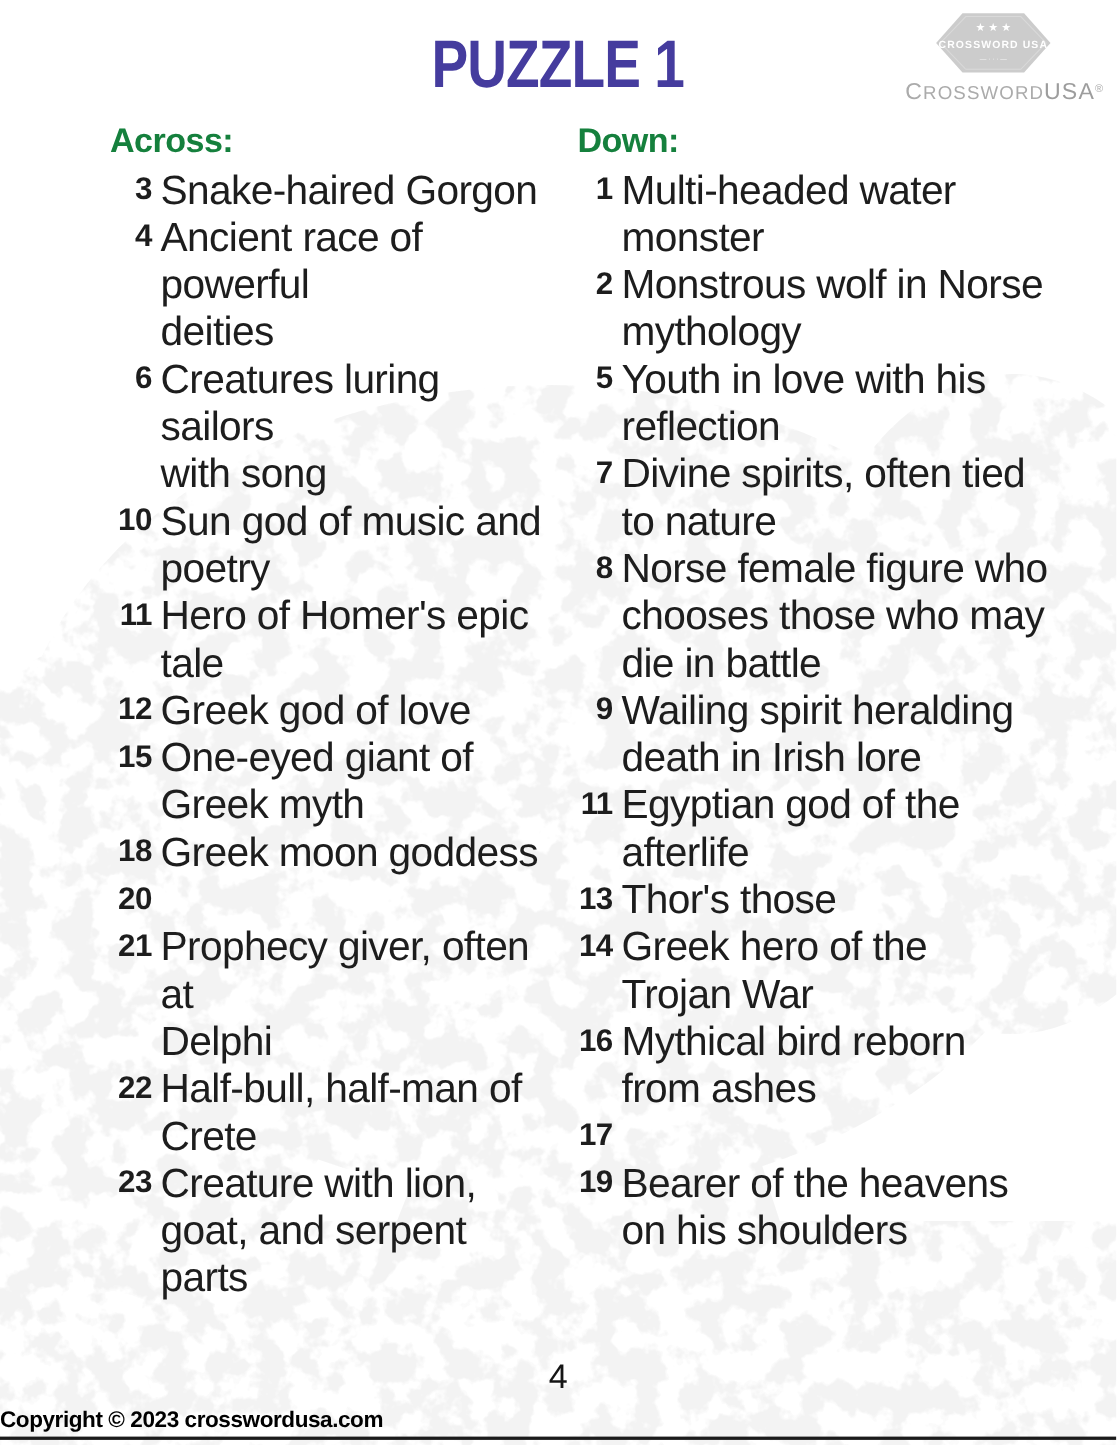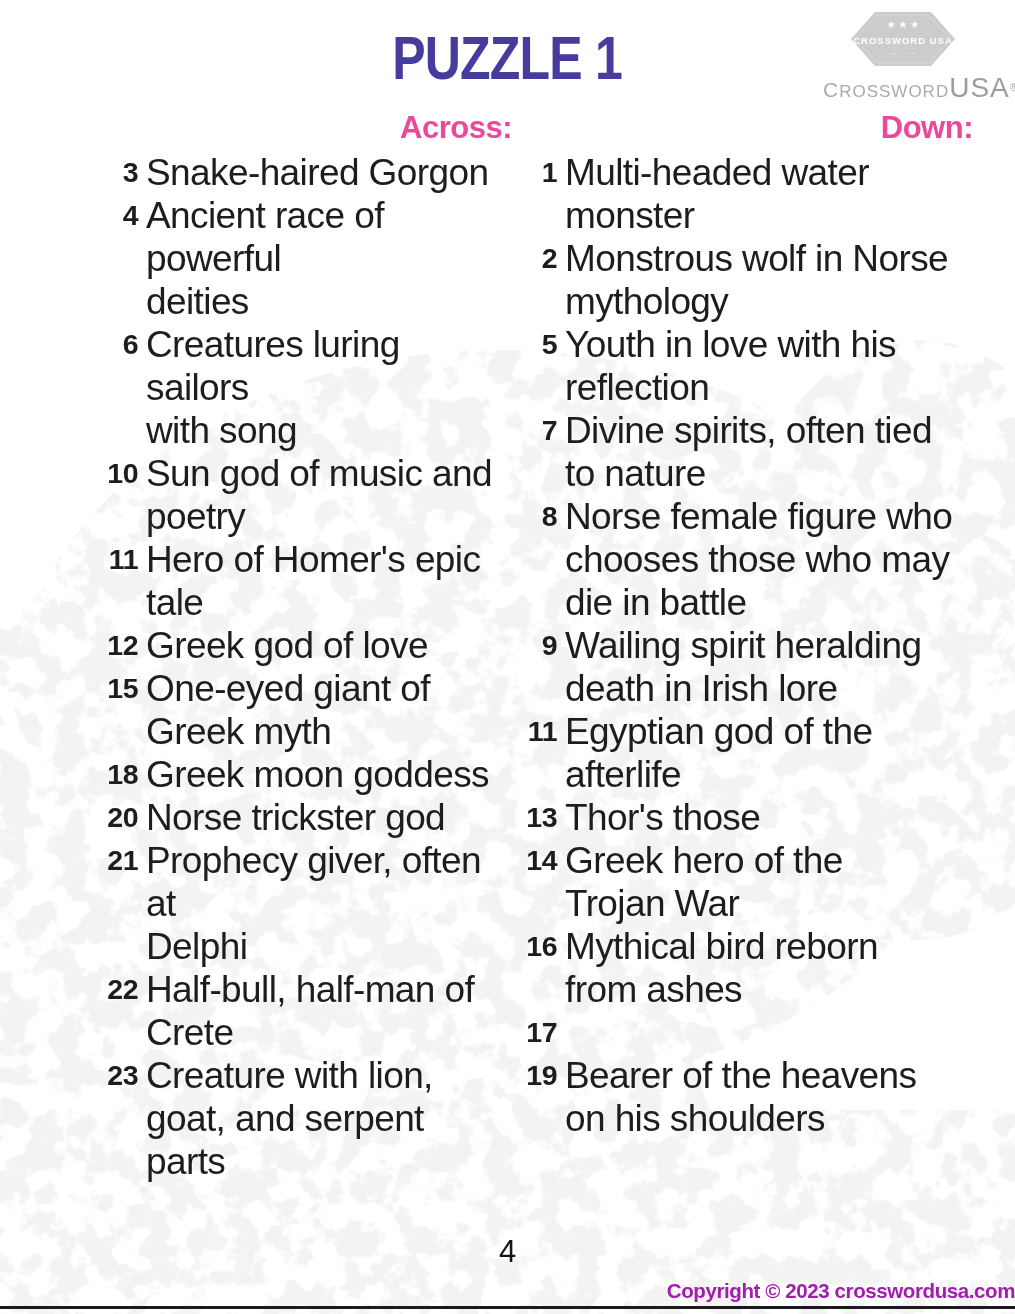--- a/index.html
+++ b/index.html
@@ -28,51 +28,51 @@
   .logo svg{display:block;margin:0 auto;}
   .wordmark{
     margin-top:2px;
     color:#ababab;
     white-space:nowrap;
     letter-spacing:1px;
     font-weight:400;
   }
   .wm-c{font-size:21px;}
   .wm-mid{font-size:17px;}
-  .wm-usa{font-size:28px;color:#9d9d9d;}
+  .wm-usa{font-size:21px;color:#9d9d9d;}
   .wm-reg{font-size:10px;vertical-align:super;color:#ababab;}
   
   .col{position:absolute;top:110px;z-index:2;}
   .col-across{left:100px;width:412px;}
   .col-down{left:525px;width:448px;}
   .col-header{
     font-size:31px;line-height:36px;font-weight:700;
-    color:#ec4899;letter-spacing:-0.5px;margin:0 0 5px 0;text-align:right;
+    color:#15803d;letter-spacing:-0.5px;margin:0 0 5px 0;
   }
   .clue{display:flex;align-items:flex-start;}
   .clue-num{
     flex:none;text-align:right;font-weight:700;
     font-size:28.5px;line-height:43px;letter-spacing:-0.5px;
   }
   .col-across .clue-num{width:38px;}
   .col-down .clue-num{width:32px;}
   .clue-text{
     margin-left:8px;
     font-size:37px;line-height:43px;letter-spacing:-0.6px;
     white-space:pre-line;
   }
   
   .page-number{
     position:absolute;left:0;right:0;bottom:46px;
     text-align:center;font-size:31px;line-height:32px;color:#151515;z-index:2;
   }
   .copyright{
     position:absolute;left:0;right:0;bottom:12px;
-    text-align:right;font-size:20.5px;line-height:23px;font-weight:700;
-    letter-spacing:-0.4px;color:#a21caf;z-index:2;
+    text-align:left;font-size:20.5px;line-height:23px;font-weight:700;
+    letter-spacing:-0.4px;color:#000000;z-index:2;
   }
   .bottom-rule{
     position:absolute;left:0;right:0;bottom:5px;height:3px;
     background:#1b1b1b;z-index:3;
   }
 </style>
 </head>
 <body>
 
 <div class="page">
@@ -156,21 +156,20 @@
 Greek myth</span>
         </div>
 
         <div class="clue">
           <span class="clue-num">18</span>
           <span class="clue-text">Greek moon goddess</span>
         </div>
 
         <div class="clue">
           <span class="clue-num">20</span>
-          <span class="clue-text">Norse trickster god</span>
         </div>
 
         <div class="clue">
           <span class="clue-num">21</span>
           <span class="clue-text">Prophecy giver, often at
 Delphi</span>
         </div>
 
         <div class="clue">
           <span class="clue-num">22</span>

